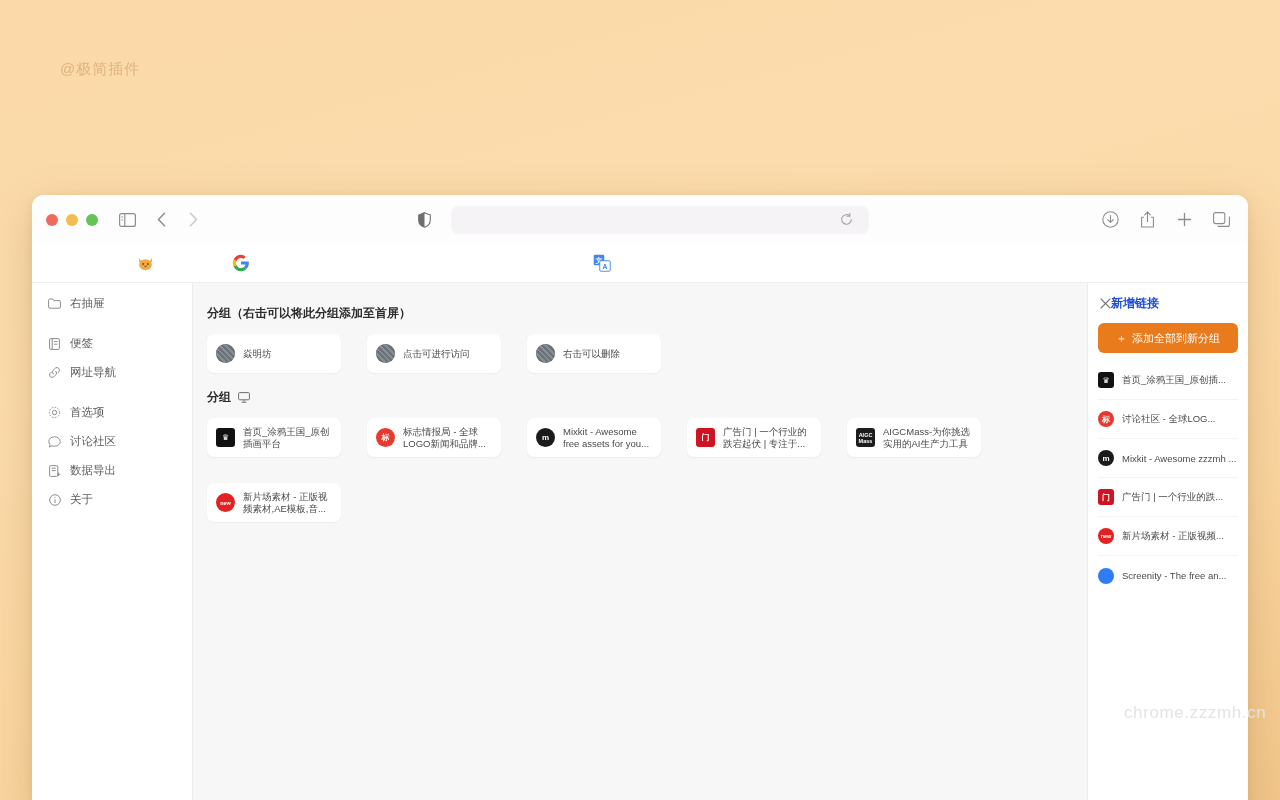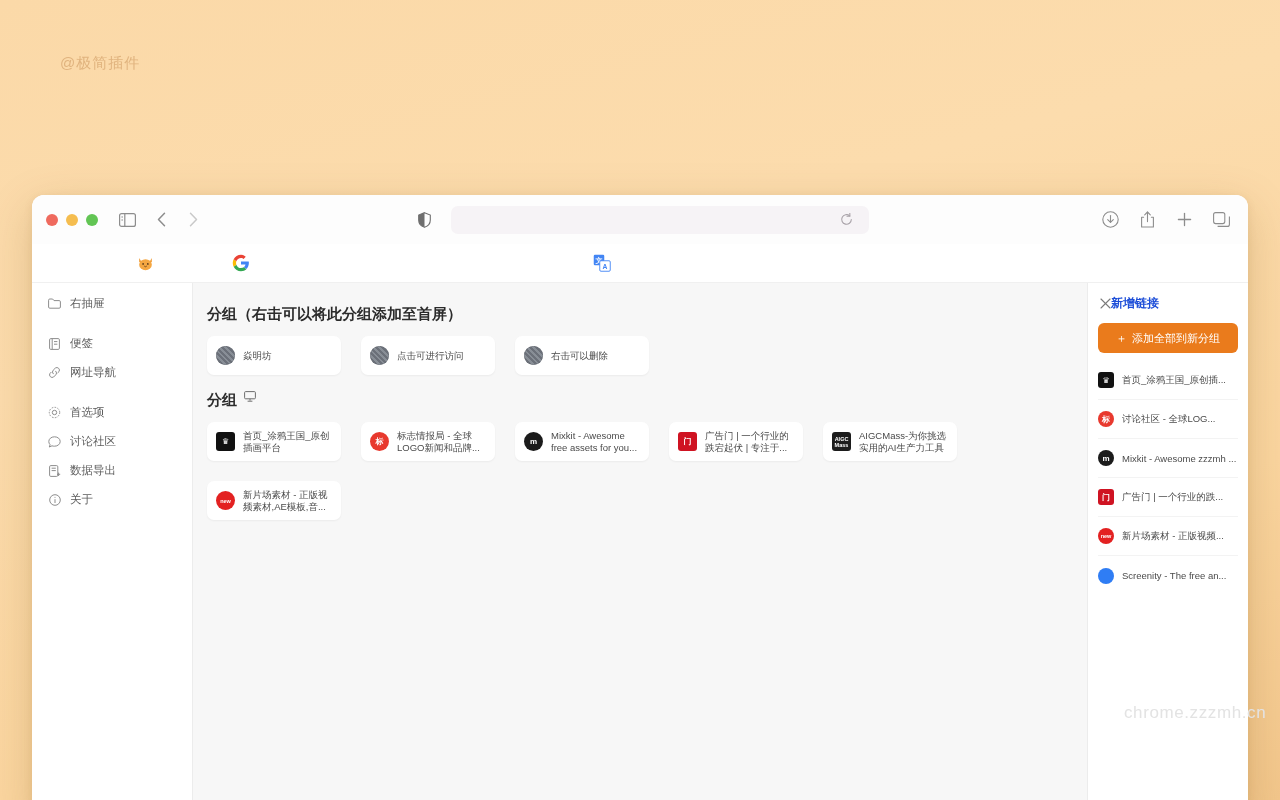--- a/index.html
+++ b/index.html
@@ -10,21 +10,21 @@
     height: 800px;
     overflow: hidden;
     font-family: "Liberation Sans", "DejaVu Sans", sans-serif;
     background: linear-gradient(165deg, #fbd9a8 0%, #fcdcad 35%, #fbd6a0 70%, #f3c78c 100%);
     position: relative;
   }
 
   
   .wm-top-left {
     position: absolute;
-    left: 60px; top: 54px;
+    left: 60px; top: 60px;
     font-size: 15px;
     color: #e0b37e;
     letter-spacing: 1px;
     user-select: none;
   }
   .wm-bottom-right {
     position: absolute;
     left: 1124px; top: 703px;
     font-size: 17px;
     color: #e3e3e3;
@@ -170,33 +170,34 @@
 
   
   .main {
     flex: 1;
     background: #f7f7f7;
     padding: 22px 16px 0 14px;
     overflow: hidden;
     min-width: 0;
   }
   .section-title {
-    font-size: 15px;
+    font-size: 12px;
     font-weight: bold;
     color: #2b2b2b;
     margin-bottom: 12px;
     display: flex;
+    align-items: center;
     gap: 7px;
   }
   .section-title .monitor-icon { color: #6d6d6d; display: flex; }
 
   .card-row {
     display: flex;
     flex-wrap: wrap;
-    gap: 20px;
+    gap: 26px;
     margin-bottom: 16px;
     align-items: flex-end;
   }
   .card {
     width: 134px;
     height: 39px;
     background: #ffffff;
     border-radius: 7px;
     display: flex;
     align-items: center;

